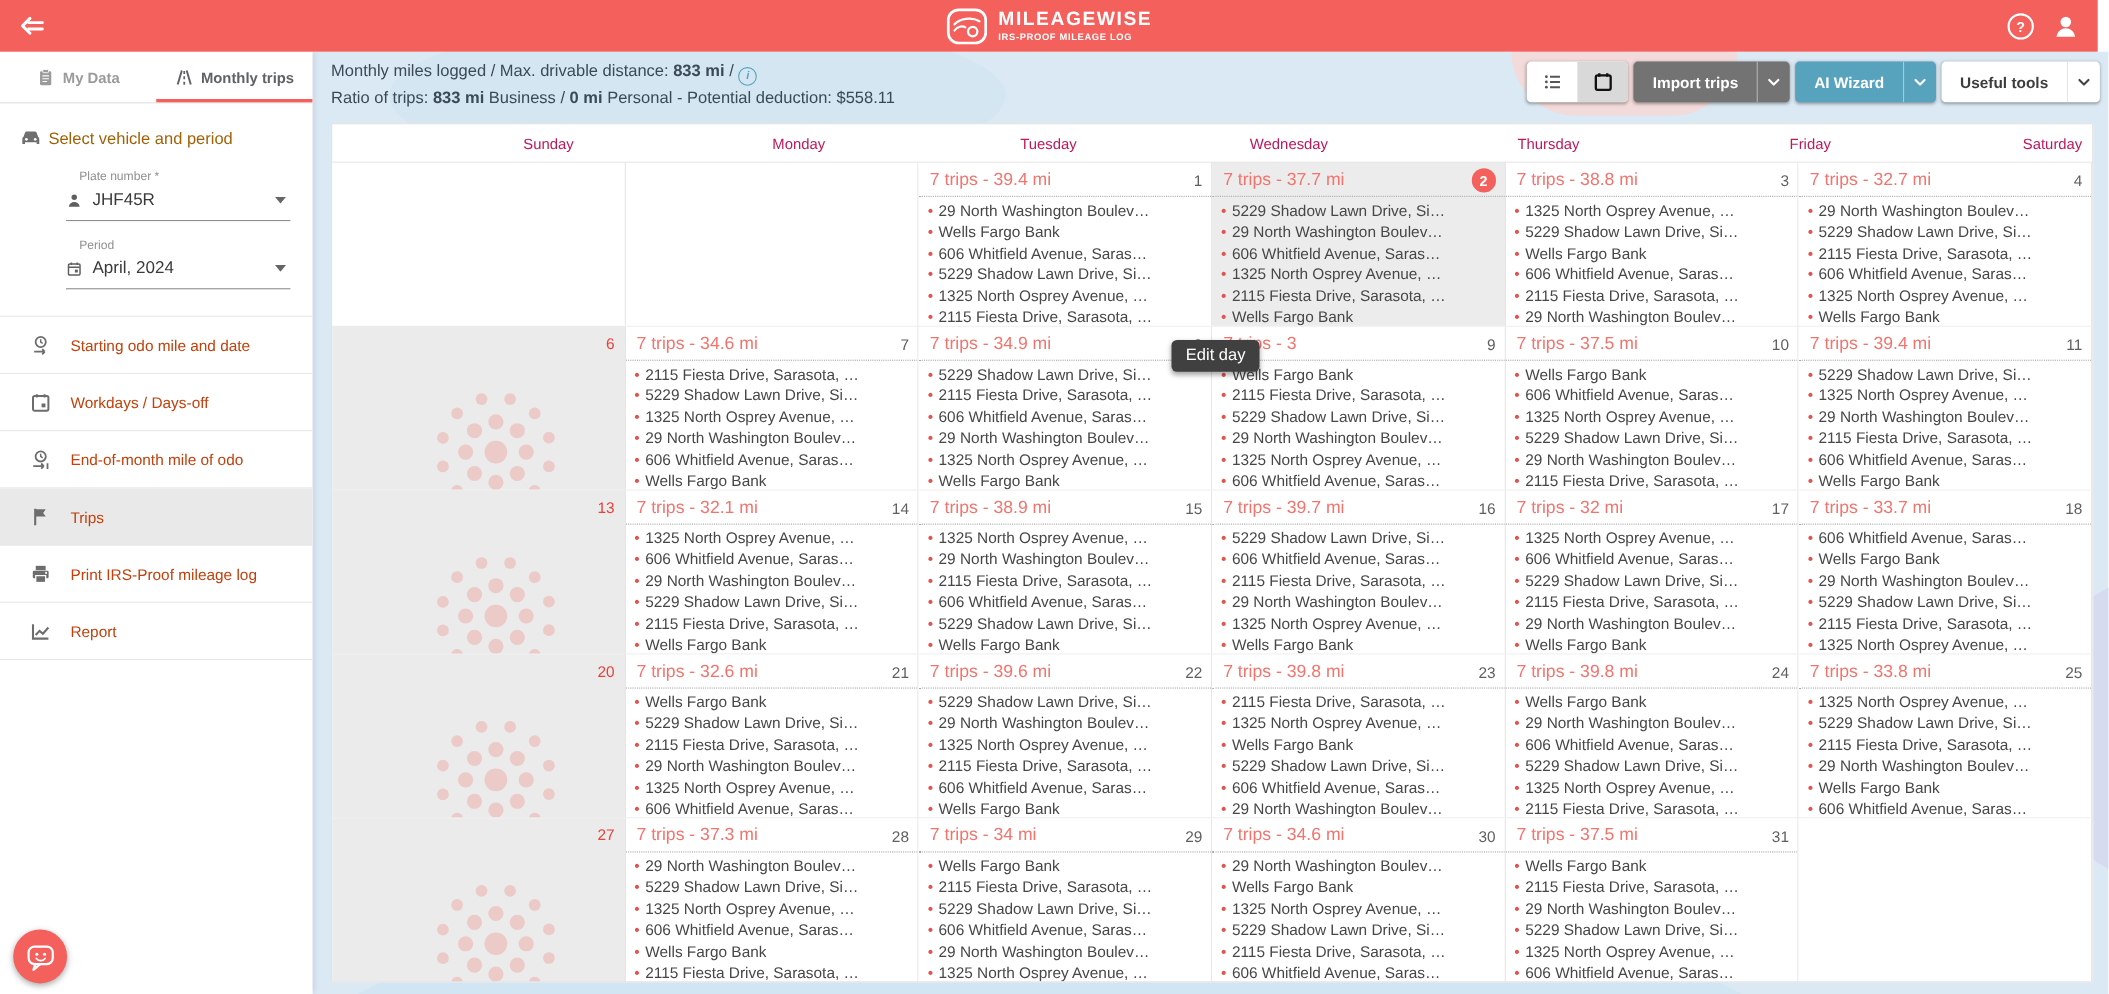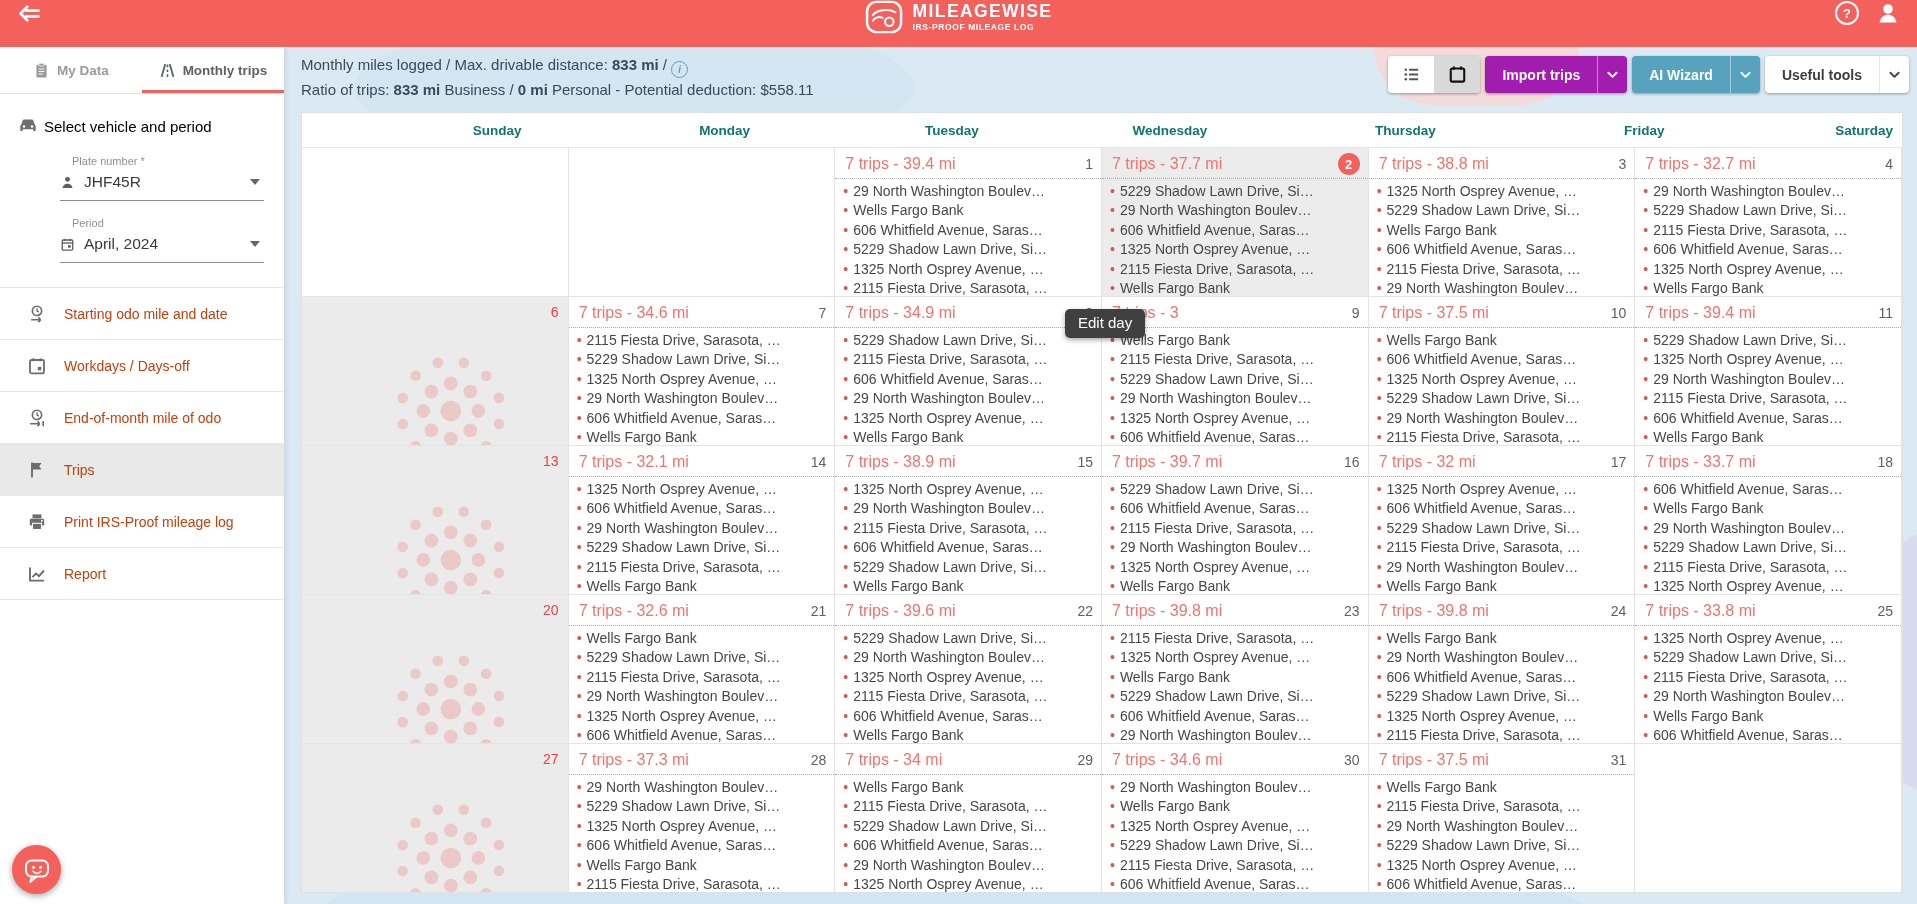--- a/index.html
+++ b/index.html
@@ -1,41 +1,41 @@
 <!DOCTYPE html>
 <html><head>
 <meta charset="utf-8">
 <style>
   html,body{margin:0;padding:0;}
   body{font-family:"Liberation Sans",sans-serif;background:#fff;}
   .app{position:relative;width:1917px;height:904px;overflow:hidden;background:#fff;}
 
   
-  .topbar{position:absolute;top:0;left:0;right:0;height:47px;background:#f4615d;display:flex;align-items:flex-start;z-index:30;}
+  .topbar{position:absolute;top:0;left:0;right:10px;height:47px;background:#f4615d;display:flex;align-items:center;z-index:30;}
   .back-btn{margin-left:16px;width:27px;height:27px;color:#fff;cursor:pointer;}
   .logo{position:absolute;left:50%;transform:translateX(-50%);display:flex;align-items:center;gap:10px;color:#fff;}
   .logo-mark{width:38px;height:34px;}
   .logo-text{display:flex;flex-direction:column;line-height:1.1;}
   .brand{font-size:17.5px;font-weight:bold;letter-spacing:1.4px;}
   .brand-sub{font-size:8.5px;font-weight:bold;letter-spacing:.6px;margin-top:2px;}
   .topbar-right{position:absolute;right:16px;display:flex;gap:15px;align-items:center;color:#fff;}
   .tb-icon{width:26px;height:26px;cursor:pointer;}
 
   
   .layout{position:absolute;top:47px;left:0;right:0;bottom:0;display:flex;}
   .sidebar{width:284px;background:#fff;position:relative;box-shadow:2px 0 5px rgba(0,0,0,.08);z-index:20;flex:none;}
   .main{flex:1;position:relative;background:#dbe9f4;overflow:hidden;}
 
   
   .tabs{height:46px;display:flex;border-bottom:1px solid #e2e2e2;position:relative;}
   .tab{flex:1;display:flex;align-items:center;justify-content:center;gap:7px;font-size:13.5px;font-weight:bold;color:#9b9b9b;cursor:pointer;}
   .tab.active{color:#5f6368;}
   .ticon{width:17px;height:17px;}
   .tab-underline{position:absolute;bottom:0;left:50%;right:0;height:3px;background:#f4615d;}
-  .veh-head{display:flex;align-items:center;gap:5px;padding:21px 0 2px 17px;color:#000000;font-size:15px;}
+  .veh-head{display:flex;align-items:center;gap:5px;padding:21px 0 2px 17px;color:#a16207;font-size:15px;}
   .veh-head .icon{width:22px;height:22px;color:#6f6f6f;}
   .field{margin:16px 0 0 60px;width:204px;}
   .flabel{font-size:11px;color:#8f8f8f;margin-bottom:5px;padding-left:12px;}
   .fvalue{display:flex;align-items:center;gap:9px;font-size:15.5px;color:#3a3a3a;border-bottom:1px solid #8f8f8f;padding:1px 4px 9px 0;cursor:pointer;}
   .fvalue .ficon{width:15px;height:15px;color:#5f5f5f;flex:none;}
   .fvalue .caret{margin-left:auto;width:10px;height:6px;color:#666;flex:none;}
   .menu{margin-top:24px;border-top:1px solid #e8e8e8;}
   .menu-item{height:51px;display:flex;align-items:center;gap:17px;padding-left:27px;border-bottom:1px solid #e8e8e8;font-size:14px;color:#c2410c;cursor:pointer;}
   .menu-item .micon{width:20px;height:20px;color:#6d6d6d;flex:none;}
   .menu-item.active{background:#e9e9e9;}
@@ -50,31 +50,31 @@
   
   .toolbar{position:absolute;top:9px;right:8px;display:flex;align-items:center;gap:5px;z-index:3;}
   .vtoggle{display:flex;border-radius:4px;overflow:hidden;box-shadow:0 1px 3px rgba(0,0,0,.35);background:#fff;}
   .vbtn{width:46px;height:37px;display:flex;align-items:center;justify-content:center;color:#555;cursor:pointer;}
   .vbtn svg{width:19px;height:19px;}
   .vbtn.active{background:#d9d9d9;color:#111;}
   .btn{height:37px;display:flex;align-items:stretch;border-radius:4px;overflow:hidden;box-shadow:0 1px 3px rgba(0,0,0,.35);font-weight:bold;font-size:14px;cursor:pointer;}
   .bmain{display:flex;align-items:center;padding:0 17px;}
   .bchev{display:flex;align-items:center;justify-content:center;width:29px;}
   .bchev svg{width:11px;height:8px;}
-  .btn.red{background:#a21caf;color:#fff;}
+  .btn.red{background:#737373;color:#fff;}
   .btn.red .bchev{border-left:1px solid rgba(255,255,255,.45);}
   .btn.teal{background:#57a3bd;color:#fff;}
   .btn.teal .bchev{border-left:1px solid rgba(255,255,255,.45);}
   .btn.white{background:#fff;color:#3d3d3d;}
   .btn.white .bchev{border-left:1px solid #e6e6e6;color:#444;}
 
   
   .calendar{position:absolute;left:17px;top:65px;width:1600px;background:#fff;border:1px solid #e0e0e0;z-index:1;}
   .cal-head{display:grid;grid-template-columns:repeat(7,1fr);height:34px;border-bottom:1px solid #e4e4e4;}
-  .cal-dayname{display:flex;align-items:center;justify-content:flex-end;padding-right:9px;font-size:13.5px;font-weight:bold;color:#0f766e;}
+  .cal-dayname{display:flex;align-items:center;justify-content:flex-end;padding-right:9px;font-size:13.5px;font-weight:normal;color:#be185d;}
   .cal-row{display:grid;grid-template-columns:repeat(6,1fr);height:148px;border-bottom:1px solid #e4e4e4;}
   .cal-row:last-child{border-bottom:none;}
   .cell{position:relative;overflow:hidden;border-right:1px solid #e4e4e4;background:#fff;}
   .cell:last-child{border-right:none;}
   .cell.weekend{background:#ebebeb;}
   .cell.hover{background:#ececec;}
   .cell-head{display:flex;align-items:center;justify-content:space-between;padding:5px 8px 3px 10px;border-bottom:1px dotted #a9a9a9;height:22px;}
   .cell-title{color:#f3736d;font-size:16px;white-space:nowrap;line-height:22px;}
   .day-num{color:#5f5f5f;font-size:14px;}
   .wk-num{position:absolute;top:7px;right:9px;color:#e8423a;font-size:14px;}

